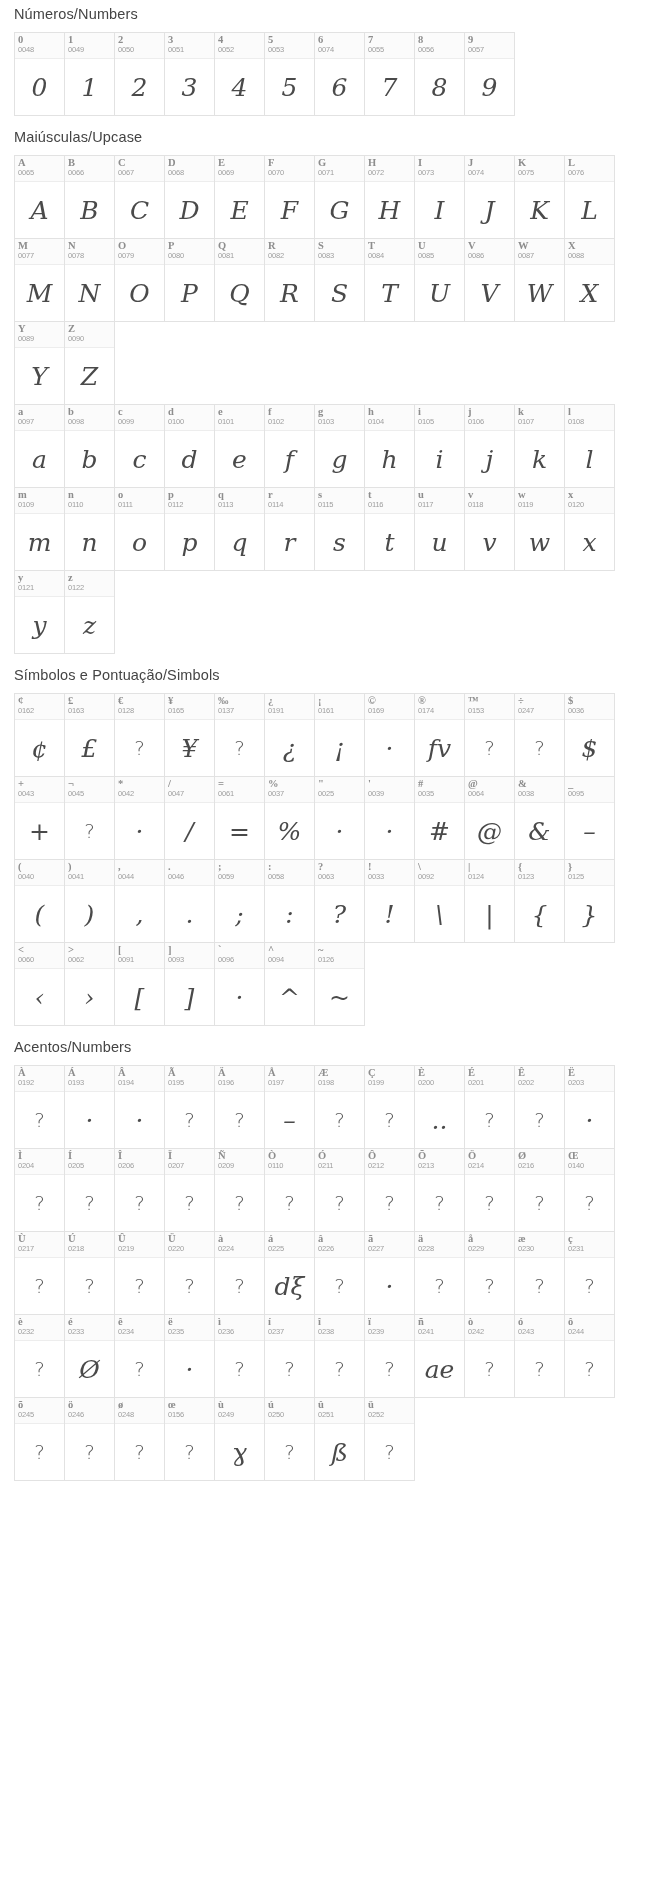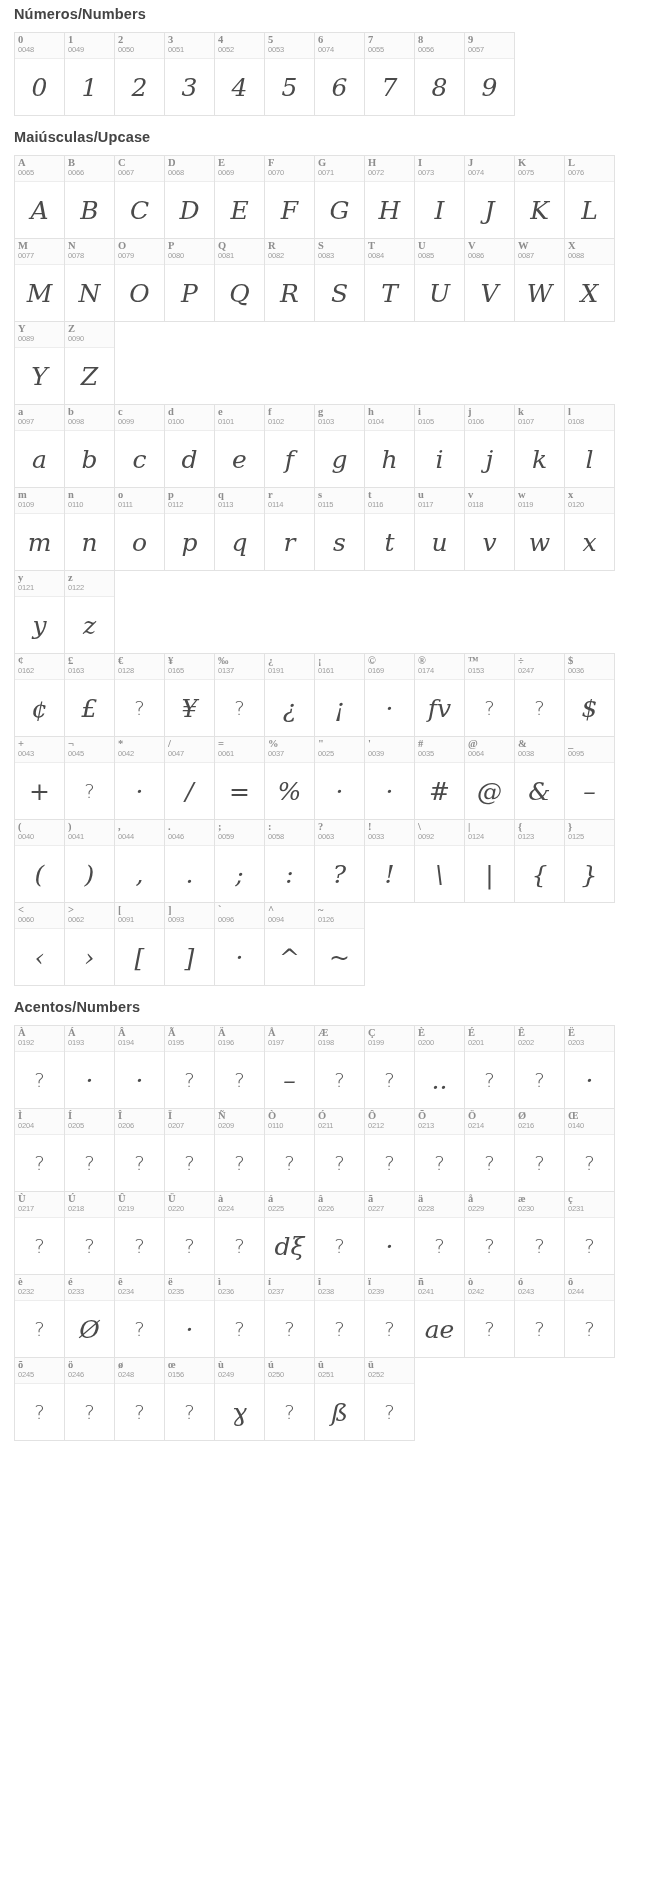--- a/index.html
+++ b/index.html
@@ -14,21 +14,21 @@
     -webkit-font-smoothing: antialiased;
   }
   .page {
     width: 661px;
     box-sizing: border-box;
     padding: 0 8px 20px 8px;
   }
   .section-title {
     font-size: 14.5px;
     color: #444444;
-    font-weight: bold;
+    font-weight: normal;
     margin: 0;
     padding: 14px 0 10px 6px;
     letter-spacing: 0.15px;
   }
   .section:first-child .section-title {
     padding-top: 6px;
   }
   .glyph-grid {
     display: flex;
     flex-wrap: wrap;
@@ -548,20 +548,21 @@
               <div class="meta">
                 <span class="ch-name">z</span>
                 <span class="ch-code">0122</span>
               </div>
               <div class="glyph">z</div>
             </div>
           </div>
         </div>
       </div>
       <div class="section">
+        <h2 class="section-title">Símbolos e Pontuação/Simbols</h2>
         <div class="grid-wrap">
           <div class="glyph-grid">
             <div class="cell">
               <div class="meta">
                 <span class="ch-name">¢</span>
                 <span class="ch-code">0162</span>
               </div>
               <div class="glyph">¢</div>
             </div>
             <div class="cell">

